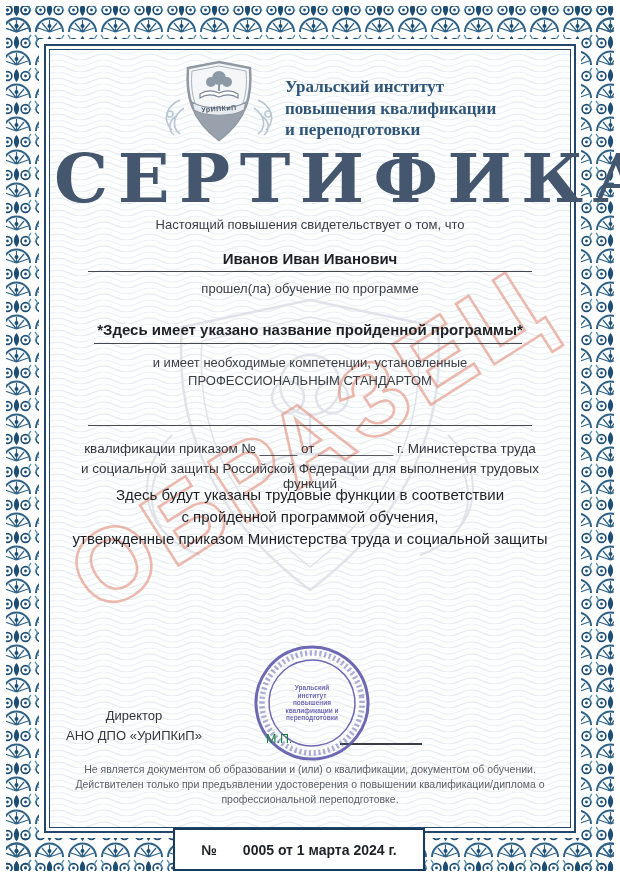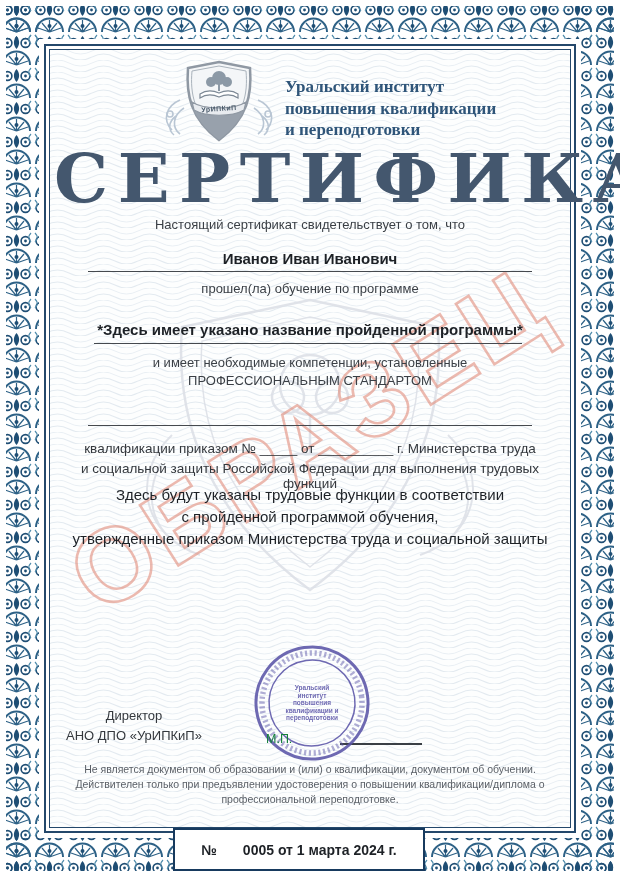--- a/index.html
+++ b/index.html
@@ -139,21 +139,21 @@
       <div class="banner-label">УрИПКиП</div>
     </div>
     <div class="header-name">
       <div class="inst-name">Уральский институт</div>
       <div class="inst-name">повышения квалификации</div>
       <div class="inst-name">и переподготовки</div>
     </div>
 
     <div class="abs page-title" style="top:92px">СЕРТИФИКАТ</div>
 
-    <div class="abs small" style="top:165px">Настоящий сертификат свидетельствует о том, что</div>
+    <div class="abs small" style="top:165px">Настоящий повышения свидетельствует о том, что</div>
 
     <div class="abs bold-line" style="top:198px">Иванов Иван Иванович</div>
     <div class="rule" style="top:219px;left:34px;right:34px"></div>
 
     <div class="abs small" style="top:229px">прошел(ла) обучение по программе</div>
 
     <div class="abs bold-line" style="top:269px">*Здесь имеет указано название пройденной программы*</div>
     <div class="rule" style="top:291px;left:40px;right:44px"></div>
 
     <div class="abs small" style="top:303px">и имеет необходимые компетенции, установленные</div>

